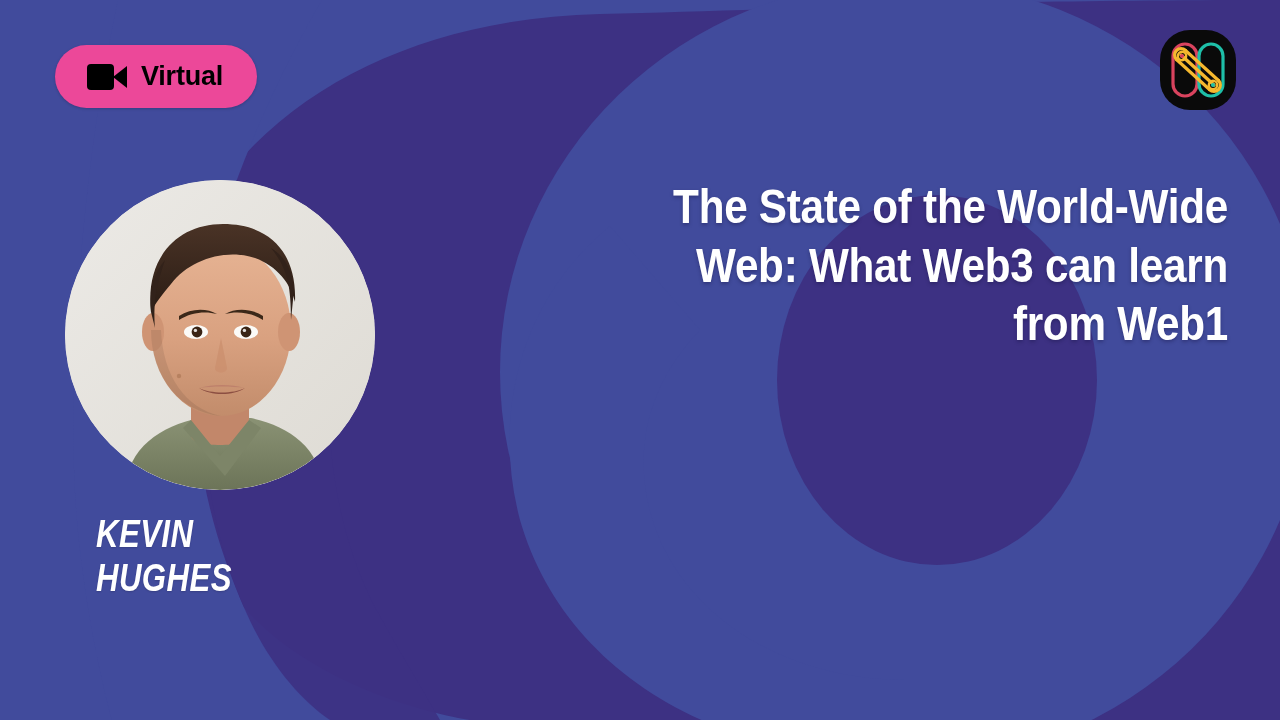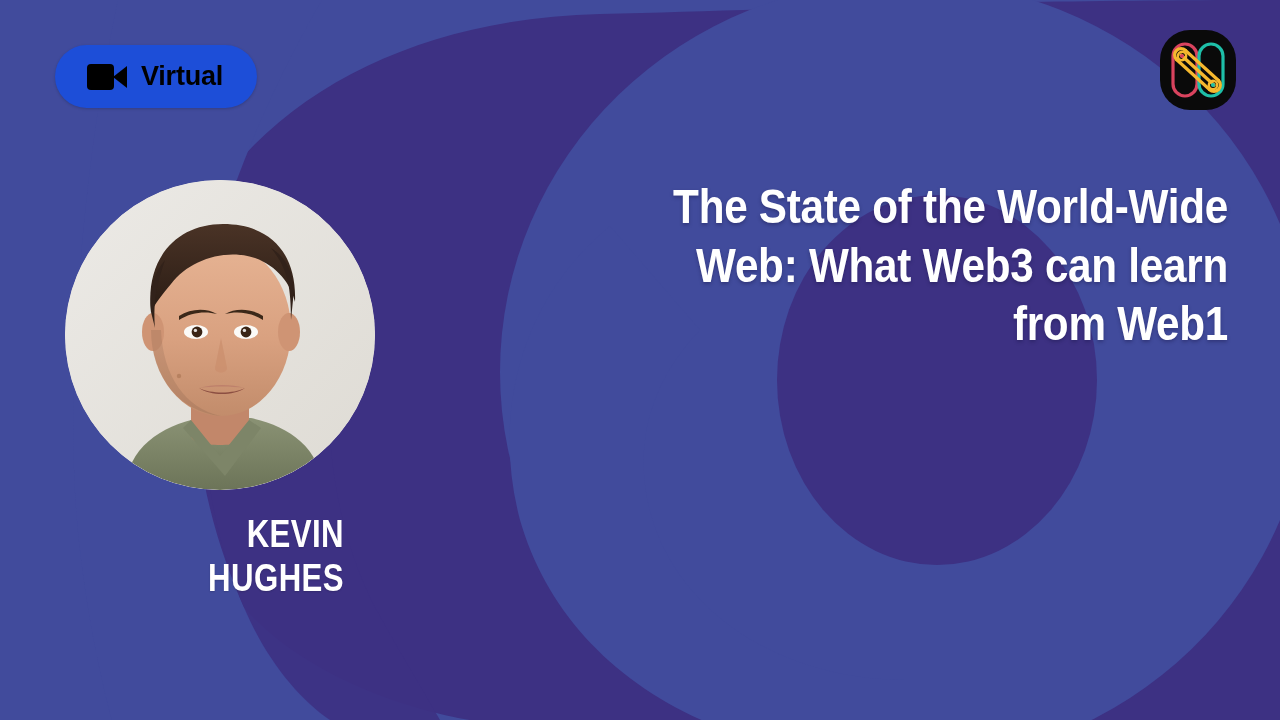--- a/index.html
+++ b/index.html
@@ -20,21 +20,21 @@
   #bg { position:absolute; inset:0; }
   #bg svg { display:block; width:1280px; height:720px; }
 
   
   #badge {
     position:absolute; left:55px; top:45px;
     height:63px;
     display:flex; align-items:center;
     gap:14px;
     padding:0 34px 0 32px;
-    background:#1d4ed8;
+    background:#ec4899;
     border-radius:40px;
     box-shadow:0 1px 3px rgba(0,0,0,.18);
   }
   #badge .cam {
     position:relative;
     width:40px; height:26px;
     flex:none;
   }
   #badge .cam .body {
     position:absolute; left:0; top:0;
@@ -59,21 +59,22 @@
   }
 
   
   #logo { position:absolute; left:1156px; top:28px; width:84px; height:84px; }
   #logo svg { display:block; }
 
   
   #speaker {
     position:absolute; left:65px; top:180px;
     width:310px;
-    text-align:right;
+    text-align:left;
+    font-style:italic;
   }
   #avatar {
     width:310px; height:310px;
     border-radius:50%;
     overflow:hidden;
     position:relative;
     background:#e8e6e1;
   }
   #avatar svg { display:block; width:310px; height:310px; }
   #speaker-name {

